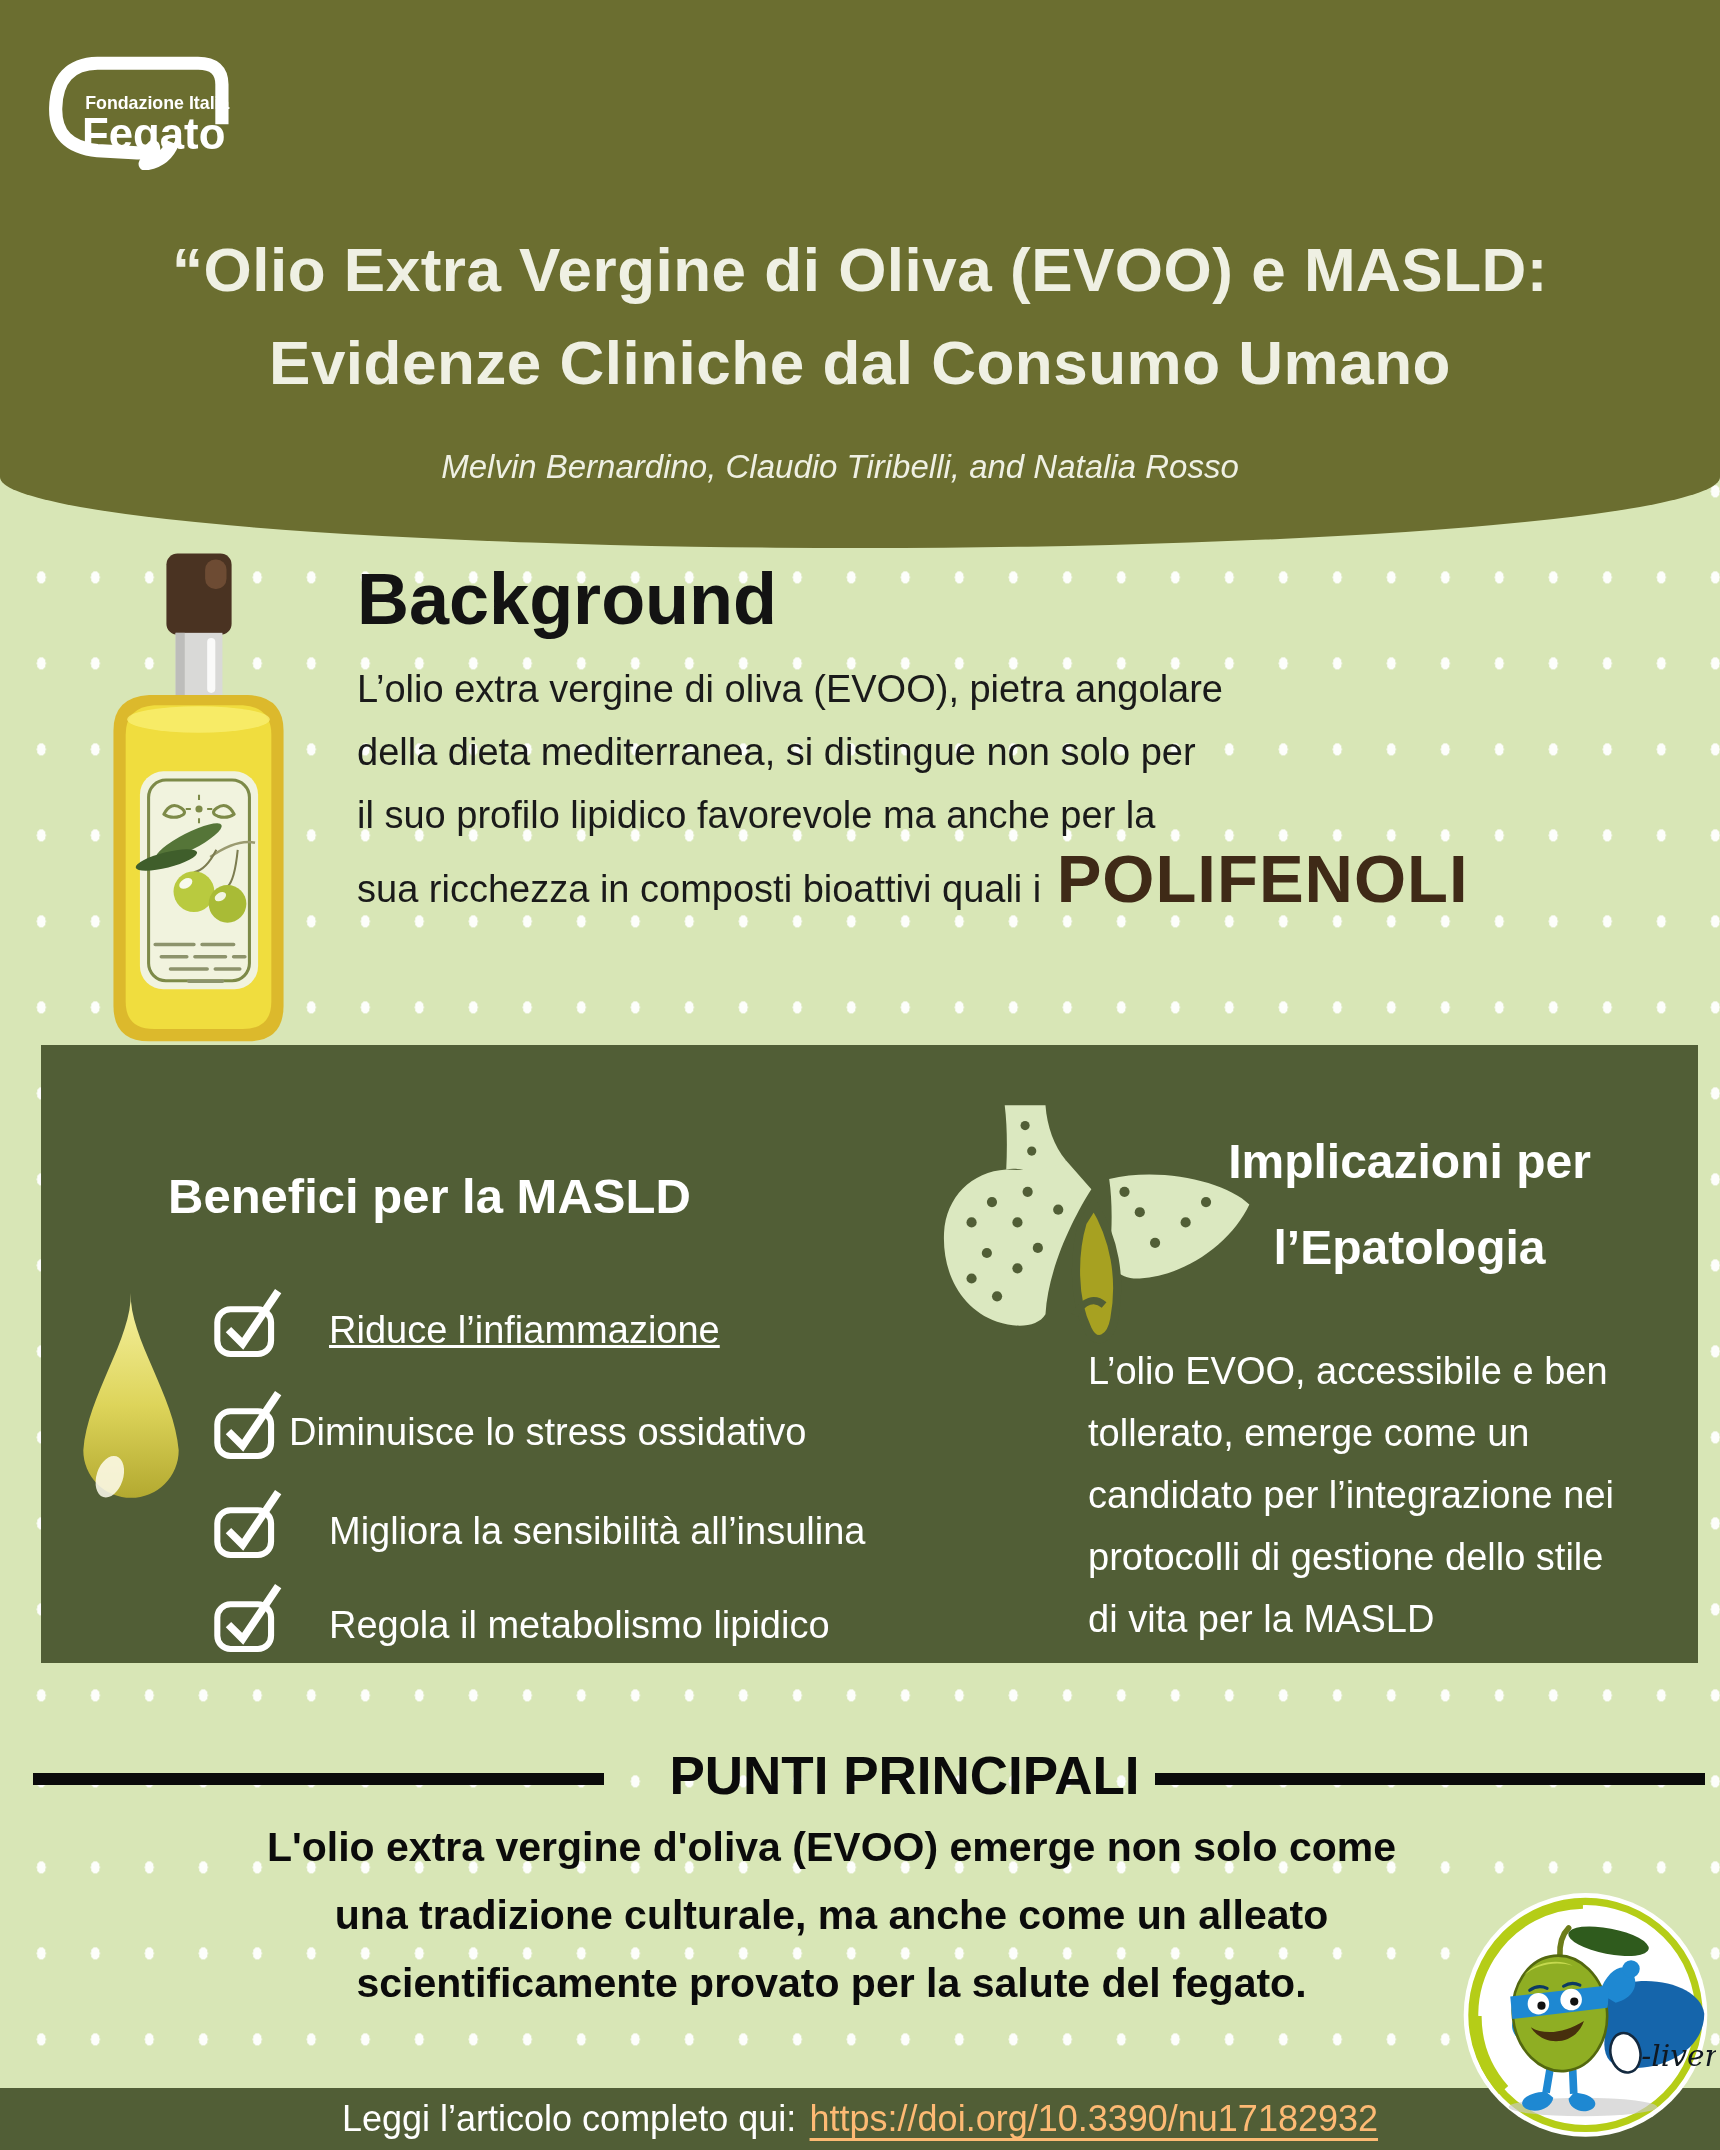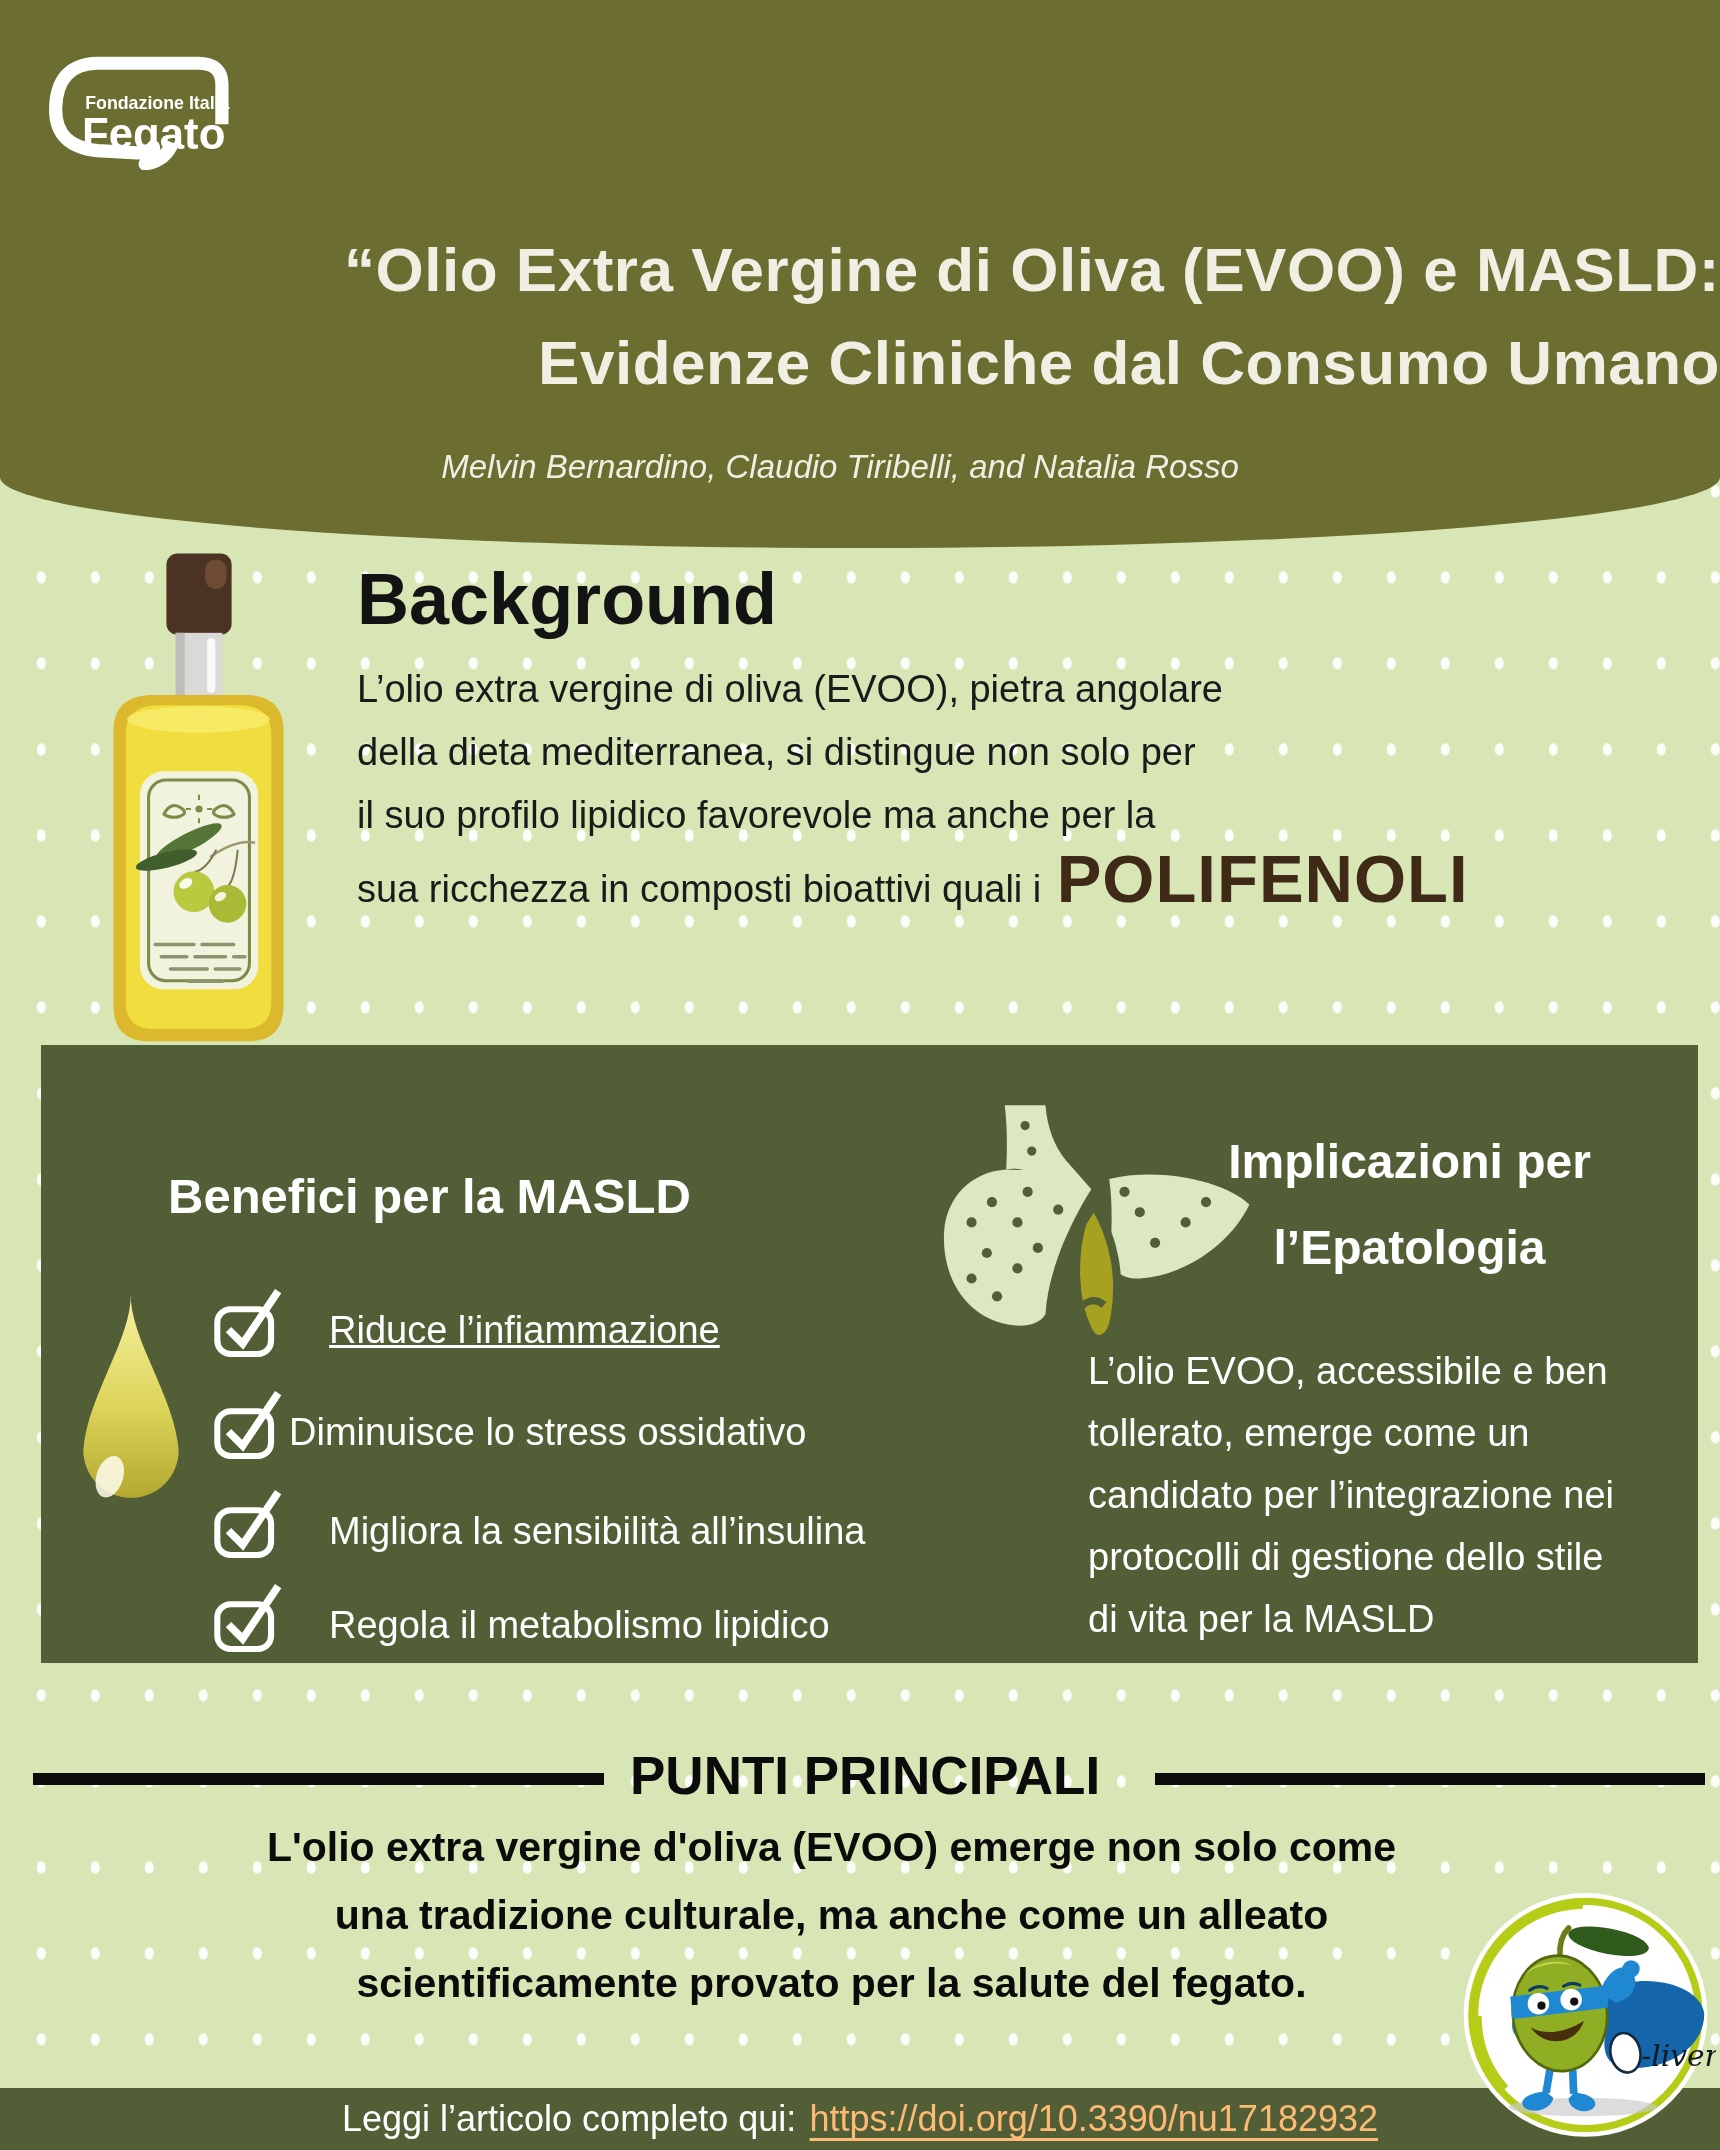--- a/index.html
+++ b/index.html
@@ -20,21 +20,21 @@
     background-size:54px 86px;
     background-position:14.3px 18.4px;
   }
   .header{
     position:absolute;left:0;top:0;width:1720px;height:548px;
     background:var(--header-bg);
     border-radius:0 0 50% 50% / 0 0 71px 71px;
   }
   .logo{position:absolute;left:41px;top:48px;width:189px;height:122px;}
   .title{
-    position:absolute;left:0;top:223px;width:1720px;text-align:right;
+    position:absolute;left:0;top:223px;width:1720px;text-align:center;
     color:var(--title-text);font-weight:bold;font-size:62px;line-height:93px;letter-spacing:0.5px;
   }
   .authors{
     position:absolute;left:0;top:448px;width:1680px;text-align:center;
     color:var(--title-text);font-style:italic;font-size:33px;
   }
   .bottle{position:absolute;left:89px;top:551px;width:219px;height:510px;}
   .bg-heading{position:absolute;left:357px;top:558px;font-size:72px;font-weight:bold;color:#131313;}
   .bg-body{position:absolute;left:357px;top:658px;font-size:38px;line-height:63px;color:#1a1a1a;}
   .bg-line{white-space:nowrap;}
@@ -45,21 +45,21 @@
   .droplet{position:absolute;left:76px;top:1289px;width:110px;height:255px;}
   .check-row{position:absolute;left:214px;height:71px;display:flex;align-items:center;gap:46px;color:#ffffff;font-size:38px;white-space:nowrap;}
   .check-row .check-label{margin-top:17.3px;}
   .check-row svg{flex:0 0 auto;}
   .liver{position:absolute;left:941px;top:1095px;width:316px;height:316px;}
   .impl-heading{position:absolute;left:1124px;top:1119px;width:571px;text-align:center;font-size:48px;font-weight:bold;color:#ffffff;line-height:86px;}
   .impl-body{position:absolute;left:1088px;top:1340px;font-size:38px;line-height:62px;color:#ffffff;}
   .kp-line{position:absolute;top:1773px;height:12.2px;background:#0b0b0b;}
   .kp-line-left{left:33px;width:571px;}
   .kp-line-right{left:1155px;width:550px;}
-  .kp-heading{position:absolute;left:630px;top:1745px;width:505px;text-align:left;font-size:53px;font-weight:bold;color:#0b0b0b;white-space:nowrap;}
+  .kp-heading{position:absolute;left:652px;top:1745px;width:505px;text-align:center;font-size:53px;font-weight:bold;color:#0b0b0b;white-space:nowrap;}
   .kp-body{position:absolute;left:31px;top:1813px;width:1601px;text-align:center;font-size:41px;font-weight:bold;color:#0b0b0b;line-height:68px;}
   .mascot{position:absolute;left:1455px;top:1888px;width:261px;height:261px;z-index:3;}
   .footer{
     position:absolute;left:0;top:2088px;width:1720px;height:62px;background:var(--footer-bg);
     display:flex;align-items:center;justify-content:center;gap:13.3px;color:#ffffff;font-size:36px;z-index:2;white-space:nowrap;
   }
   .footer a{color:#fdba74;text-decoration:underline;text-underline-offset:7.1px;text-decoration-thickness:2.5px;}
 </style>
 </head>
 <body>

